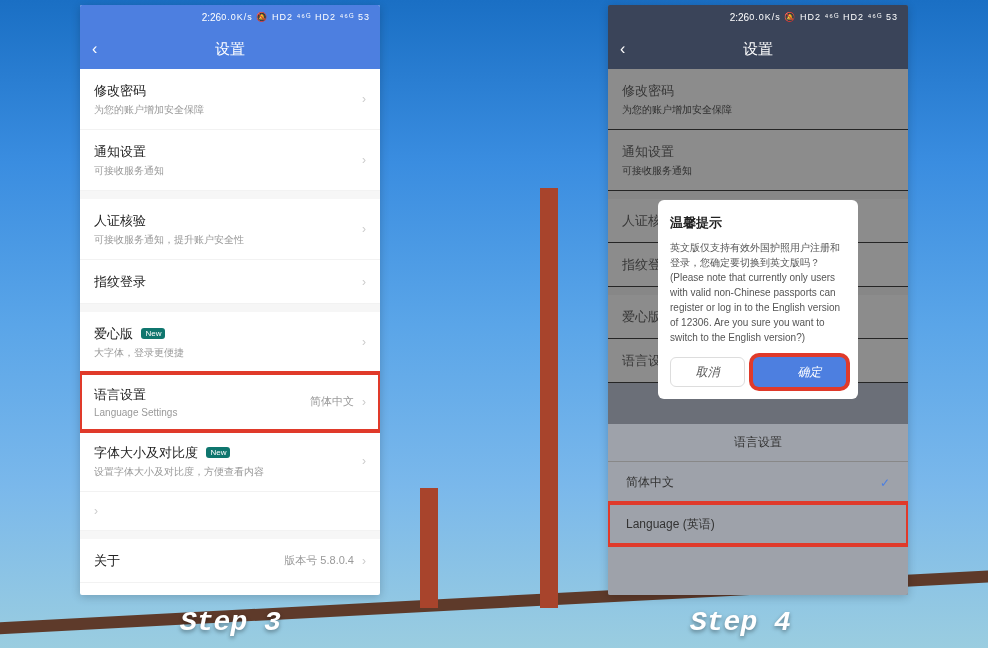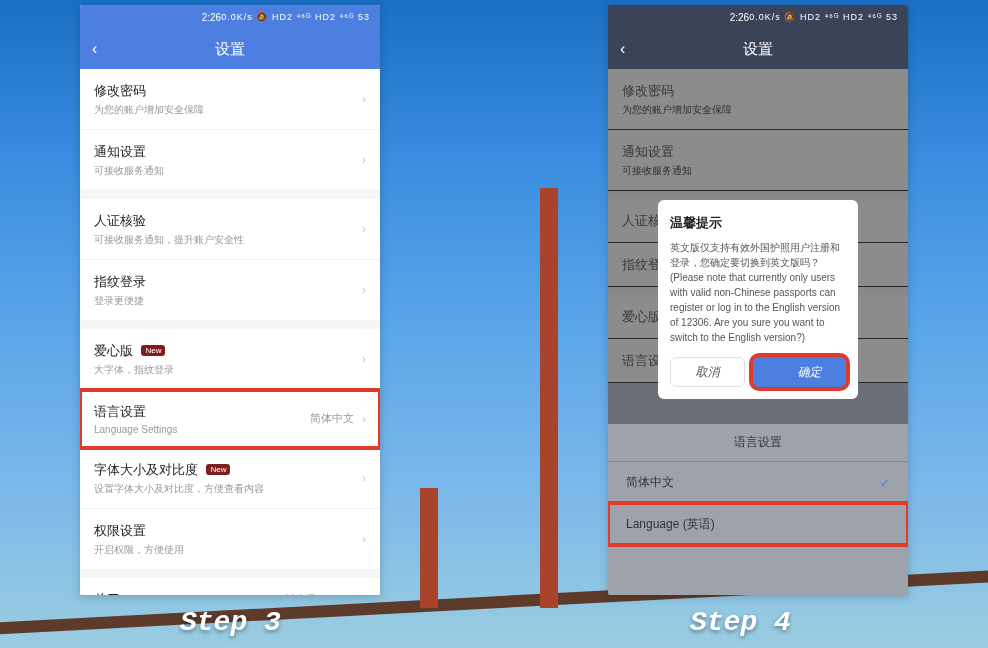--- a/index.html
+++ b/index.html
@@ -86,21 +86,21 @@
     justify-content: space-between;
   }
   .item .text { flex: 1; }
   .item .title { font-size: 13px; color: #222; display: inline-block; }
   .item .sub { font-size: 10px; color: #999; margin-top: 3px; }
   .item .right-text { font-size: 11px; color: #999; margin-right: 8px; }
   .item .chev { font-size: 12px; color: #ccc; }
   .sep { height: 8px; background: #f6f6f6; }
   .badge-new {
     display: inline-block;
-    background: #7f1d1d;
+    background: #0f766e;
     color: #fff;
     font-size: 8px;
     padding: 1px 4px;
     border-radius: 3px;
     margin-left: 4px;
     vertical-align: middle;
   }
   .highlight-red {
     outline: 4px solid #e03a2a;
     outline-offset: -2px;
@@ -224,32 +224,31 @@
       <div class="text">
         <div class="title">人证核验</div>
         <div class="sub">可接收服务通知，提升账户安全性</div>
       </div>
       <span class="chev">›</span>
     </div>
 
     <div class="item">
       <div class="text">
         <div class="title">指纹登录</div>
-        <div class="sub">登录更便捷</div>
       </div>
       <span class="chev">›</span>
     </div>
 
     <div class="sep"></div>
 
     <div class="item">
       <div class="text">
         <span class="title">爱心版</span>
         <span class="badge-new">New</span>
-        <div class="sub">大字体，指纹登录</div>
+        <div class="sub">大字体，登录更便捷</div>
       </div>
       <span class="chev">›</span>
     </div>
 
     <div class="item highlight-red">
       <div class="text">
         <div class="title">语言设置</div>
         <div class="sub">Language Settings</div>
       </div>
       <span class="right-text">简体中文</span>
@@ -259,24 +258,20 @@
     <div class="item">
       <div class="text">
         <span class="title">字体大小及对比度</span>
         <span class="badge-new">New</span>
         <div class="sub">设置字体大小及对比度，方便查看内容</div>
       </div>
       <span class="chev">›</span>
     </div>
 
     <div class="item">
-      <div class="text">
-        <div class="title">权限设置</div>
-        <div class="sub">开启权限，方便使用</div>
-      </div>
       <span class="chev">›</span>
     </div>
 
     <div class="sep"></div>
 
     <div class="item">
       <div class="text">
         <div class="title">关于</div>
       </div>
       <span class="right-text">版本号 5.8.0.4</span>

